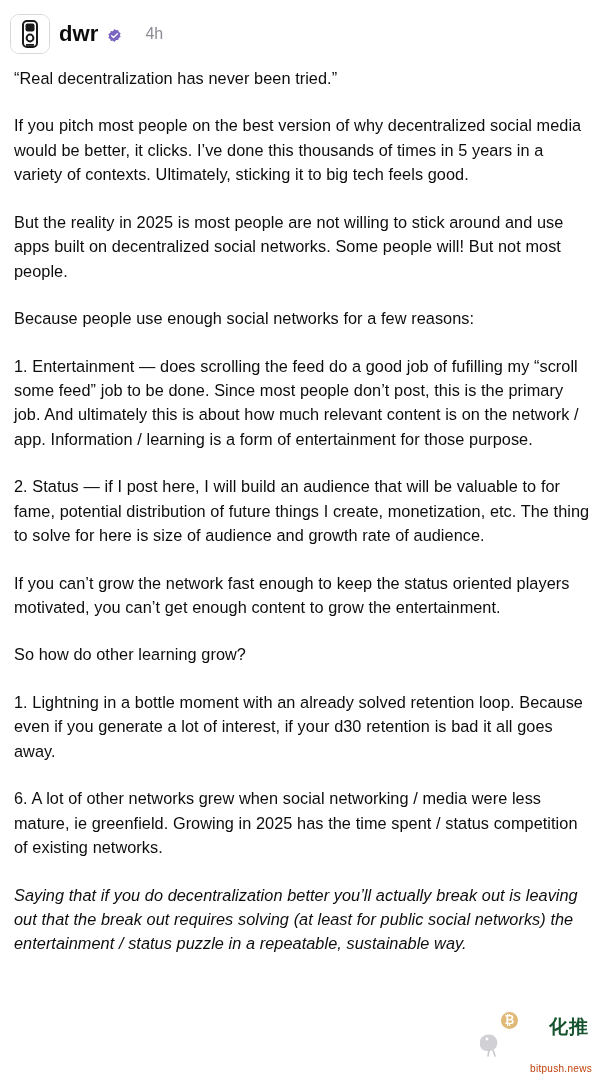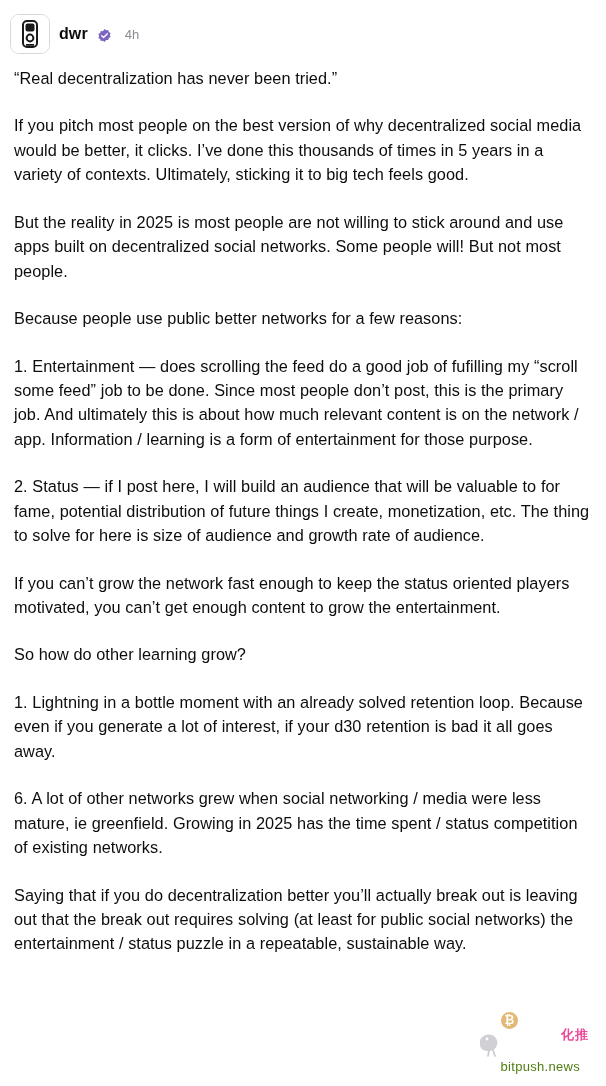--- a/index.html
+++ b/index.html
@@ -39,79 +39,79 @@
     flex: 0 0 auto;
   }
   .avatar-art {
     position: absolute;
     left: 50%;
     top: 50%;
     transform: translate(-50%, -50%);
   }
 
   .author-name {
-    font-size: 16px;
+    font-size: 22px;
     font-weight: 700;
     color: #0b0b0b;
     letter-spacing: 0.1px;
   }
 
   .verified {
     width: 15px;
     height: 15px;
     flex: 0 0 auto;
     display: inline-block;
     position: relative;
     top: 1px;
   }
 
   .timestamp {
-    font-size: 13px;
+    font-size: 16px;
     color: #8b8b94;
-    margin-left: 4px;
+    margin-left: 14px;
   }
 
   .post-body {
     padding: 0 6px;
   }
 
   .para {
     font-size: 16.3px;
     line-height: 1.50;
     color: #0d0d0d;
     margin: 0 0 23px 0;
     letter-spacing: 0.05px;
     word-spacing: 0.1px;
   }
-  .para:last-child { margin-bottom: 0; }
+  .para:last-child { margin-bottom: 0; font-style: italic; }
 
   
   .watermark {
     position: absolute;
     right: 12px;
     bottom: 10px;
     width: 175px;
     height: 72px;
     pointer-events: none;
     user-select: none;
   }
   .wm-text {
     position: absolute;
-    right: 14px;
+    right: 2px;
     bottom: 2px;
-    font-size: 13px;
-    color: #4d7c0f;
+    font-size: 10px;
+    color: #c2410c;
     letter-spacing: 0.3px;
   }
   .wm-cn {
     position: absolute;
     right: 5px;
-    top: 22px;
-    font-size: 13px;
-    color: #ec4899;
+    top: 10px;
+    font-size: 19px;
+    color: #14532d;
     font-weight: 700;
     letter-spacing: 1px;
   }
   .wm-coin {
     position: absolute;
     right: 76px;
     top: 8px;
     width: 17px;
     height: 17px;
     border-radius: 50%;
@@ -154,21 +154,21 @@
       </svg>
     </span>
 
     <div class="timestamp">4h</div>
   </div>
 
   <div class="post-body">
     <p class="para">“Real decentralization has never been tried.”</p>
     <p class="para">If you pitch most people on the best version of why decentralized social media would be better, it clicks. I’ve done this thousands of times in 5 years in a variety of contexts. Ultimately, sticking it to big tech feels good.</p>
     <p class="para">But the reality in 2025 is most people are not willing to stick around and use apps built on decentralized social networks. Some people will! But not most people.</p>
-    <p class="para">Because people use public better networks for a few reasons:</p>
+    <p class="para">Because people use enough social networks for a few reasons:</p>
     <p class="para">1. Entertainment — does scrolling the feed do a good job of fufilling my “scroll some feed” job to be done. Since most people don’t post, this is the primary job. And ultimately this is about how much relevant content is on the network / app. Information / learning is a form of entertainment for those purpose.</p>
     <p class="para">2. Status — if I post here, I will build an audience that will be valuable to for fame, potential distribution of future things I create, monetization, etc. The thing to solve for here is size of audience and growth rate of audience.</p>
     <p class="para">If you can’t grow the network fast enough to keep the status oriented players motivated, you can’t get enough content to grow the entertainment.</p>
     <p class="para">So how do other learning grow?</p>
     <p class="para">1. Lightning in a bottle moment with an already solved retention loop. Because even if you generate a lot of interest, if your d30 retention is bad it all goes away.</p>
     <p class="para">6. A lot of other networks grew when social networking / media were less mature, ie greenfield. Growing in 2025 has the time spent / status competition of existing networks.</p>
     <p class="para">Saying that if you do decentralization better you’ll actually break out is leaving out that the break out requires solving (at least for public social networks) the entertainment / status puzzle in a repeatable, sustainable way.</p>
   </div>
 </div>
 

